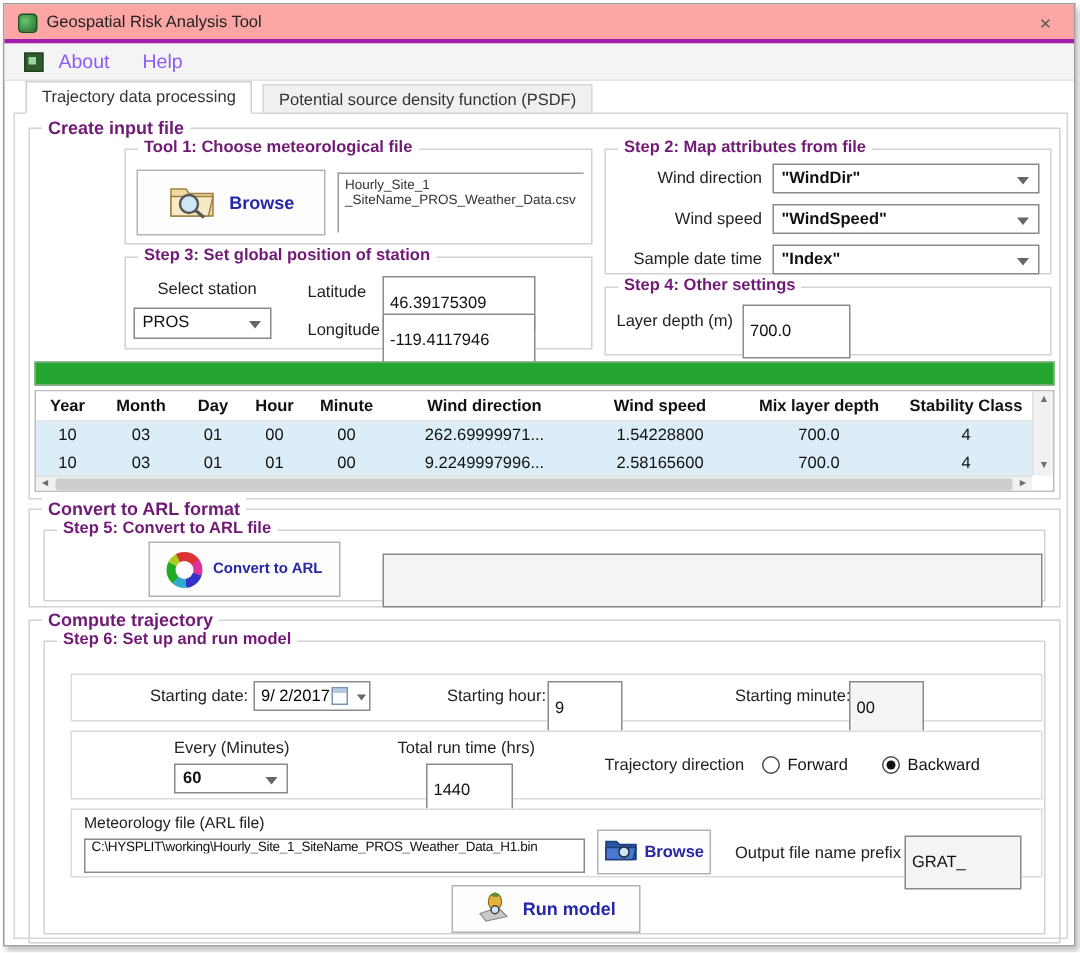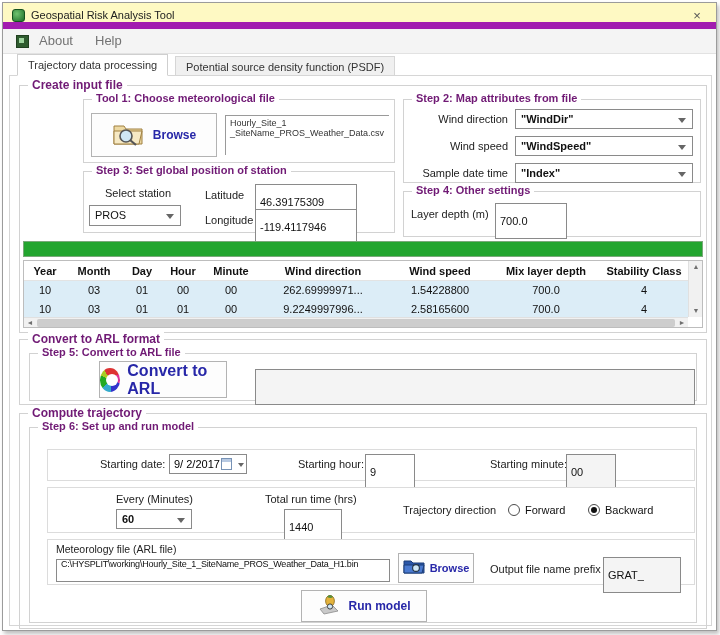--- a/index.html
+++ b/index.html
@@ -2,31 +2,31 @@
 <html><head>
 <meta charset="utf-8">
 <style>
   * { margin:0; padding:0; box-sizing:border-box; }
   html,body { width:720px; height:635px; background:#ffffff; font-family:"Liberation Sans", sans-serif; }
   .screen { position:relative; width:720px; height:635px; background:#fff; overflow:hidden; }
   .window { position:absolute; left:2px; top:2px; width:715px; height:629px; background:#ffffff;
             border:1px solid #9b9b9b; box-shadow:2px 3px 4px rgba(0,0,0,.25); }
 
   
-  .titlebar { position:absolute; left:0; top:0; width:100%; height:26px; background:#fef9c3; border-bottom:7px solid #a21caf; }
+  .titlebar { position:absolute; left:0; top:0; width:100%; height:26px; background:#fca5a5; border-bottom:3px solid #a21caf; }
   .app-icon { position:absolute; left:9px; top:6px; width:13px; height:13px; border-radius:3px;
               background:radial-gradient(circle at 35% 35%, #6fc36f, #1d6e2a); border:1px solid #14521e; }
   .title-text { position:absolute; left:28px; top:6px; font-size:11px; color:#222; }
   .close-btn { position:absolute; right:10px; top:4px; width:18px; height:18px; text-align:center; line-height:18px;
                font-size:13px; color:#555; cursor:default; }
 
   .menubar { position:absolute; left:0; top:26px; width:100%; height:25px; background:#f4f4f4; border-bottom:1px solid #e2e2e2; }
   .menu-icon { position:absolute; left:13px; top:6px; width:13px; height:13px; background:#2f5b2f; border:1px solid #20401f; }
   .menu-icon::after { content:""; position:absolute; left:2px; top:2px; width:5px; height:5px; background:#9fd49f; }
-  .menu-item { position:absolute; top:4px; font-size:13px; color:#737373; padding:0 4px; }
+  .menu-item { position:absolute; top:4px; font-size:13px; color:#8b5cf6; padding:0 4px; }
   .menu-about { left:32px; } .menu-help { left:88px; }
 
   .tabstrip { position:absolute; left:0; top:51px; width:100%; height:22px; }
   .tab { position:absolute; top:0; height:22px; font-size:11px; color:#333; padding:4px 10px 0 10px; }
   .tab.active { left:14px; background:#fff; border:1px solid #cfcfcf; border-bottom:1px solid #fff; z-index:2; }
   .tab.inactive { left:172px; top:2px; height:20px; background:#f0f0f0; border:1px solid #d6d6d6; }
   .tabpanel { position:absolute; left:6px; top:72px; width:703px; height:551px; background:#fff; border:1px solid #d6d6d6; }
 
   
   .group { position:absolute; border:1px solid #d2d2d2; background:transparent; }
@@ -219,21 +219,21 @@
     </div>
 
     <div class="group" style="left:16px; top:336px; width:688px; height:66px;">
       <span class="glabel big">Convert to ARL format</span>
     </div>
     <div class="group" style="left:26px; top:350px; width:668px; height:48px;">
       <span class="glabel small">Step 5: Convert to ARL file</span>
     </div>
     <div class="btn" style="left:96px; top:358px; width:128px; height:37px;">
       <span class="ring-icon"></span>
-      <span class="btxt" style="font-size:16px;">Convert to ARL</span>
+      <span class="btxt" style="font-size:10px;">Convert to ARL</span>
     </div>
     <input class="tbox gray" style="left: 252px; top: 366px; width: 440px; height: 21px;" value="">
 
     <div class="group" style="left:16px; top:410px; width:688px; height:216px;">
       <span class="glabel big">Compute trajectory</span>
     </div>
     <div class="group" style="left:26px; top:424px; width:668px; height:196px;">
       <span class="glabel small">Step 6: Set up and run model</span>
     </div>
 

